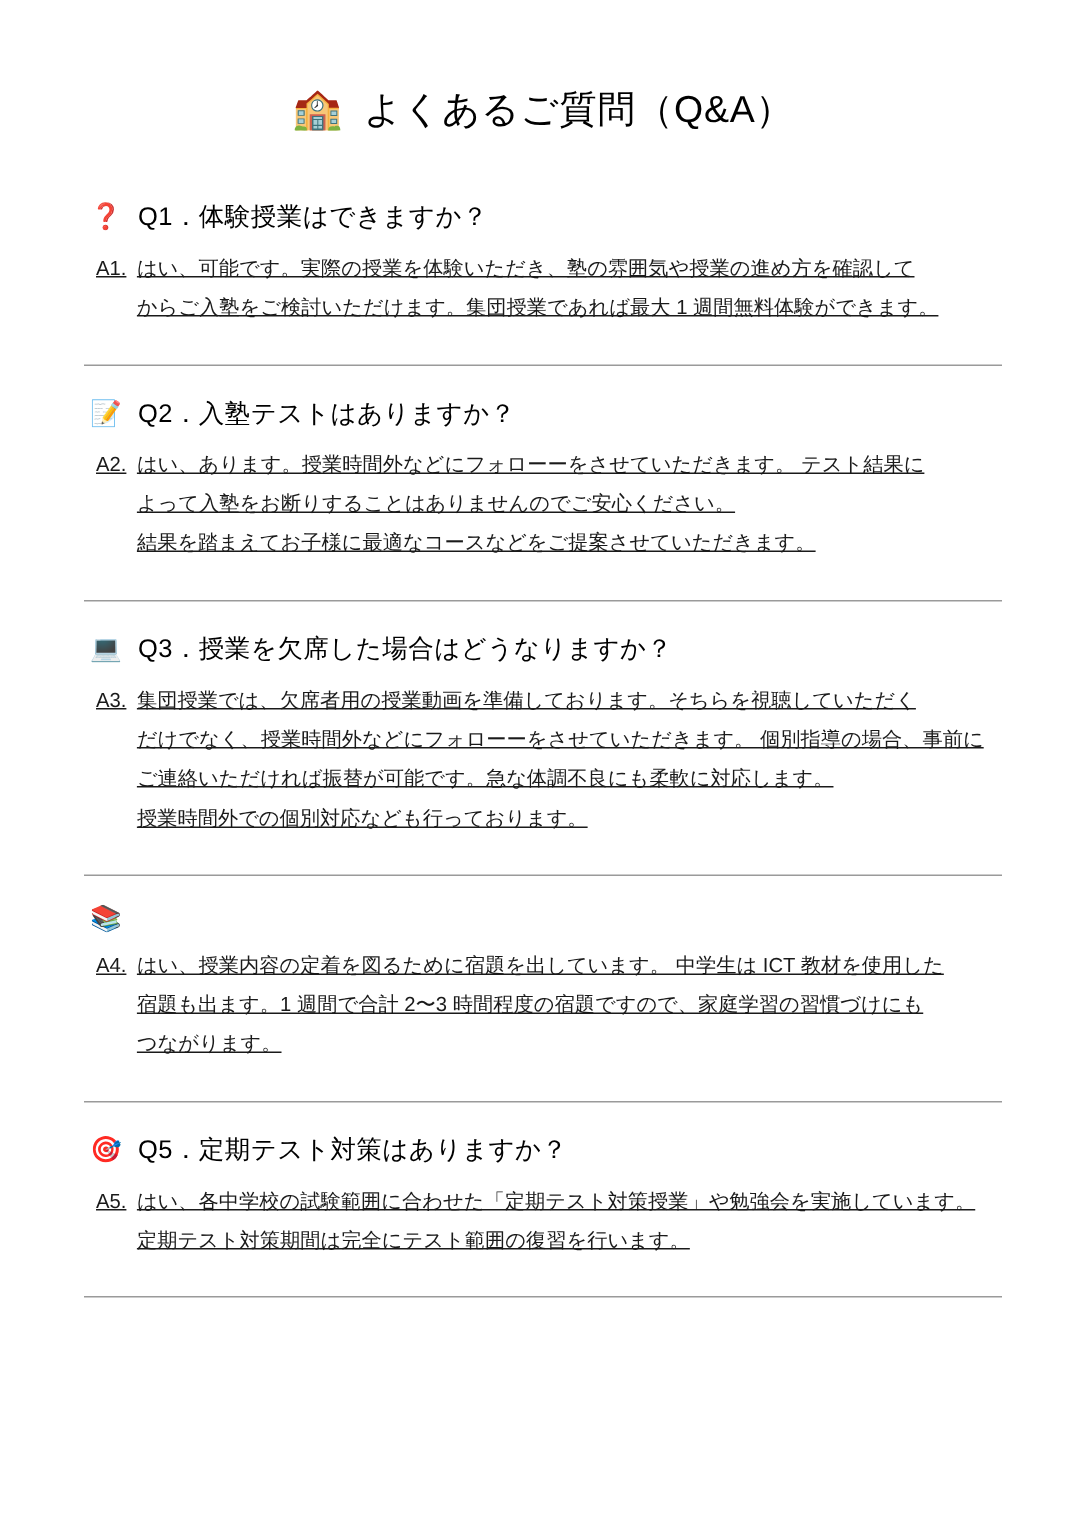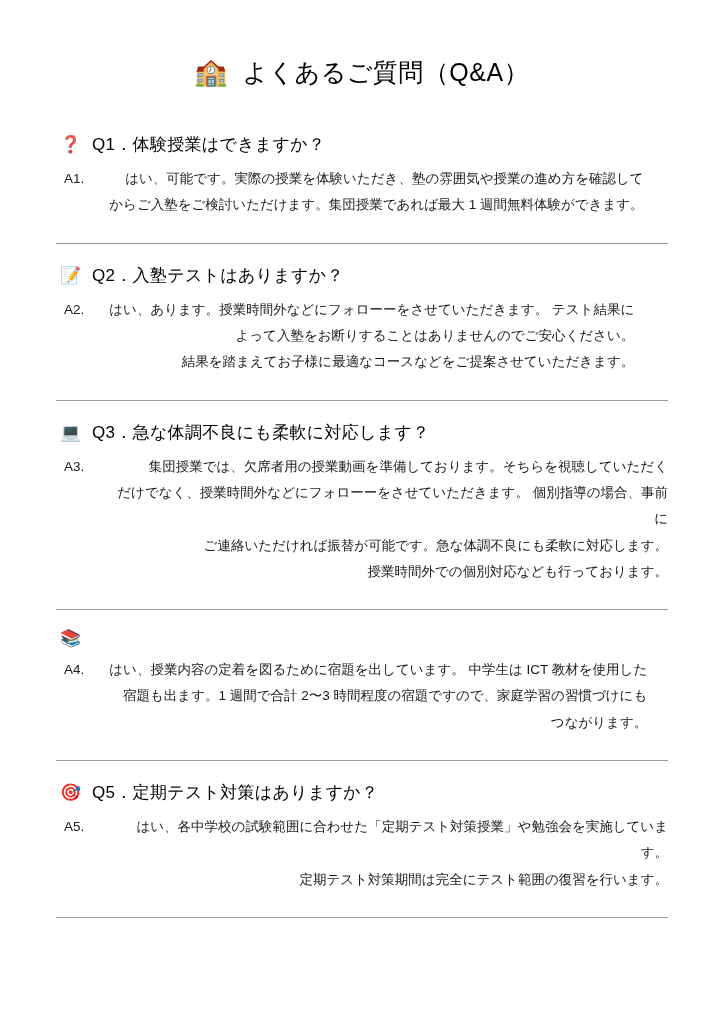--- a/index.html
+++ b/index.html
@@ -59,35 +59,35 @@
   }
   .qa-question .q-label {
     font-size: 17px;
     font-weight: normal;
     color: #000000;
     letter-spacing: 0.3px;
   }
   .qa-answer {
     display: flex;
     align-items: flex-start;
-    gap: 25px;
+    gap: 7px;
     margin-left: 8px;
+    text-decoration: underline;
   }
   .qa-answer .a-label {
     font-size: 13.5px;
     line-height: 1.95;
     color: #1a1a1a;
     flex: none;
     padding-top: 0px;
   }
   .qa-answer .a-body {
     font-size: 13.5px;
     line-height: 1.95;
     color: #1a1a1a;
-    text-align: right;
   }
   .a-body .a-line {
     display: block;
     white-space: pre-wrap;
   }
   .divider {
     height: 0;
     border-top: 1px solid #9a9a9a;
     margin: 6px 0 20px 0;
   }
@@ -134,21 +134,21 @@
           <span class="a-line">よって入塾をお断りすることはありませんのでご安心ください。</span>
           <span class="a-line">結果を踏まえてお子様に最適なコースなどをご提案させていただきます。</span>
         </span>
       </div>
     </div>
     <div class="divider"></div>
 
     <div class="qa-item">
       <div class="qa-question">
         <span class="q-icon">💻</span>
-        <span class="q-label">Q3．急な体調不良にも柔軟に対応します？</span>
+        <span class="q-label">Q3．授業を欠席した場合はどうなりますか？</span>
       </div>
       <div class="qa-answer">
         <span class="a-label">A3.</span>
         <span class="a-body">
           <span class="a-line">集団授業では、欠席者用の授業動画を準備しております。そちらを視聴していただく</span>
           <span class="a-line">だけでなく、授業時間外などにフォローーをさせていただきます。 個別指導の場合、事前に</span>
           <span class="a-line">ご連絡いただければ振替が可能です。急な体調不良にも柔軟に対応します。</span>
           <span class="a-line">授業時間外での個別対応なども行っております。</span>
         </span>
       </div>

